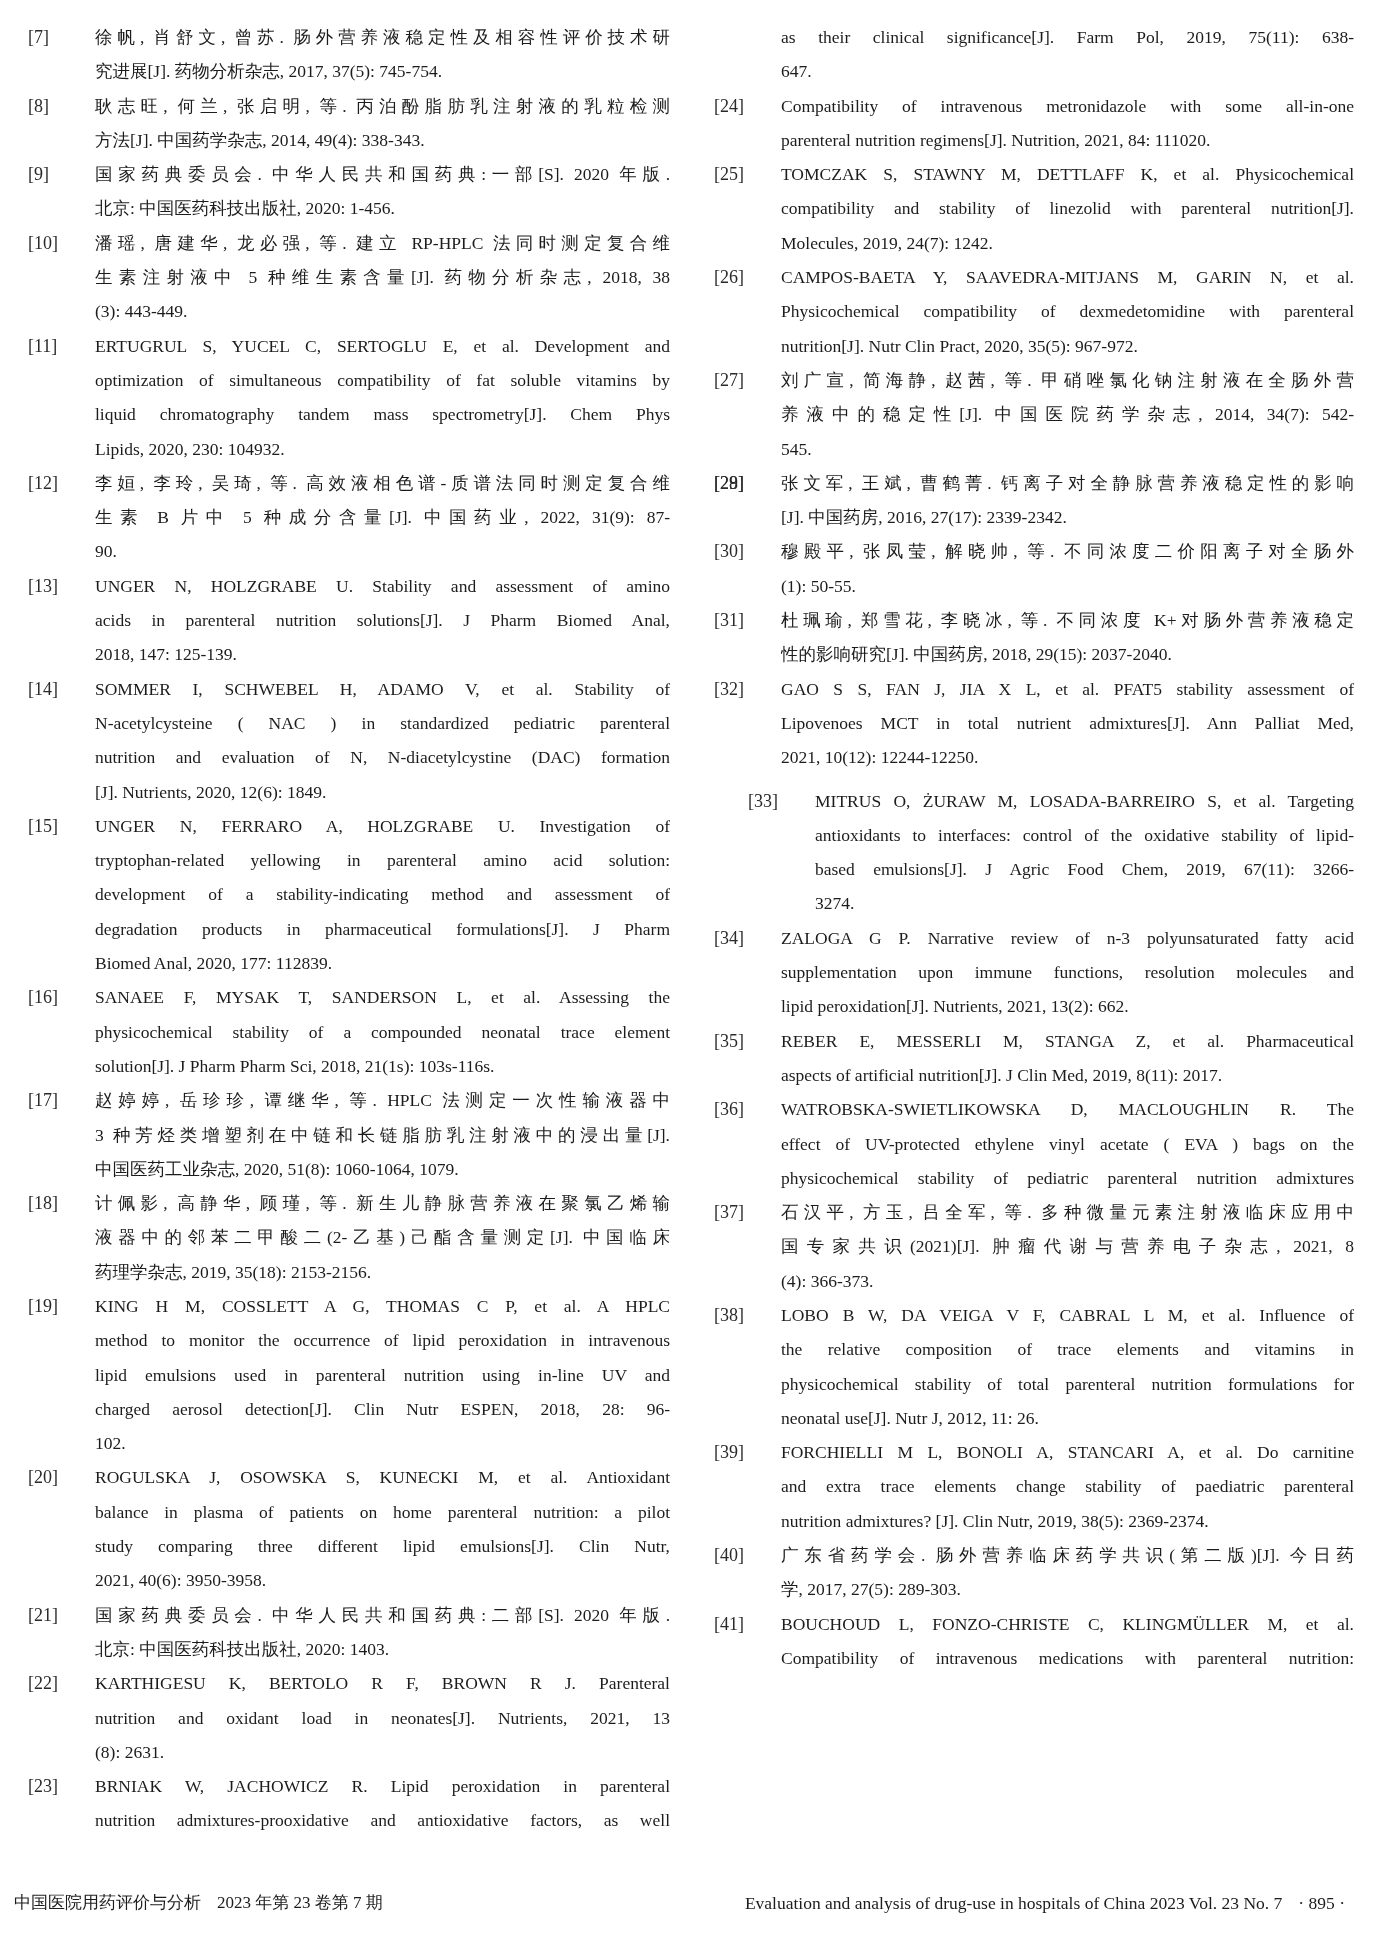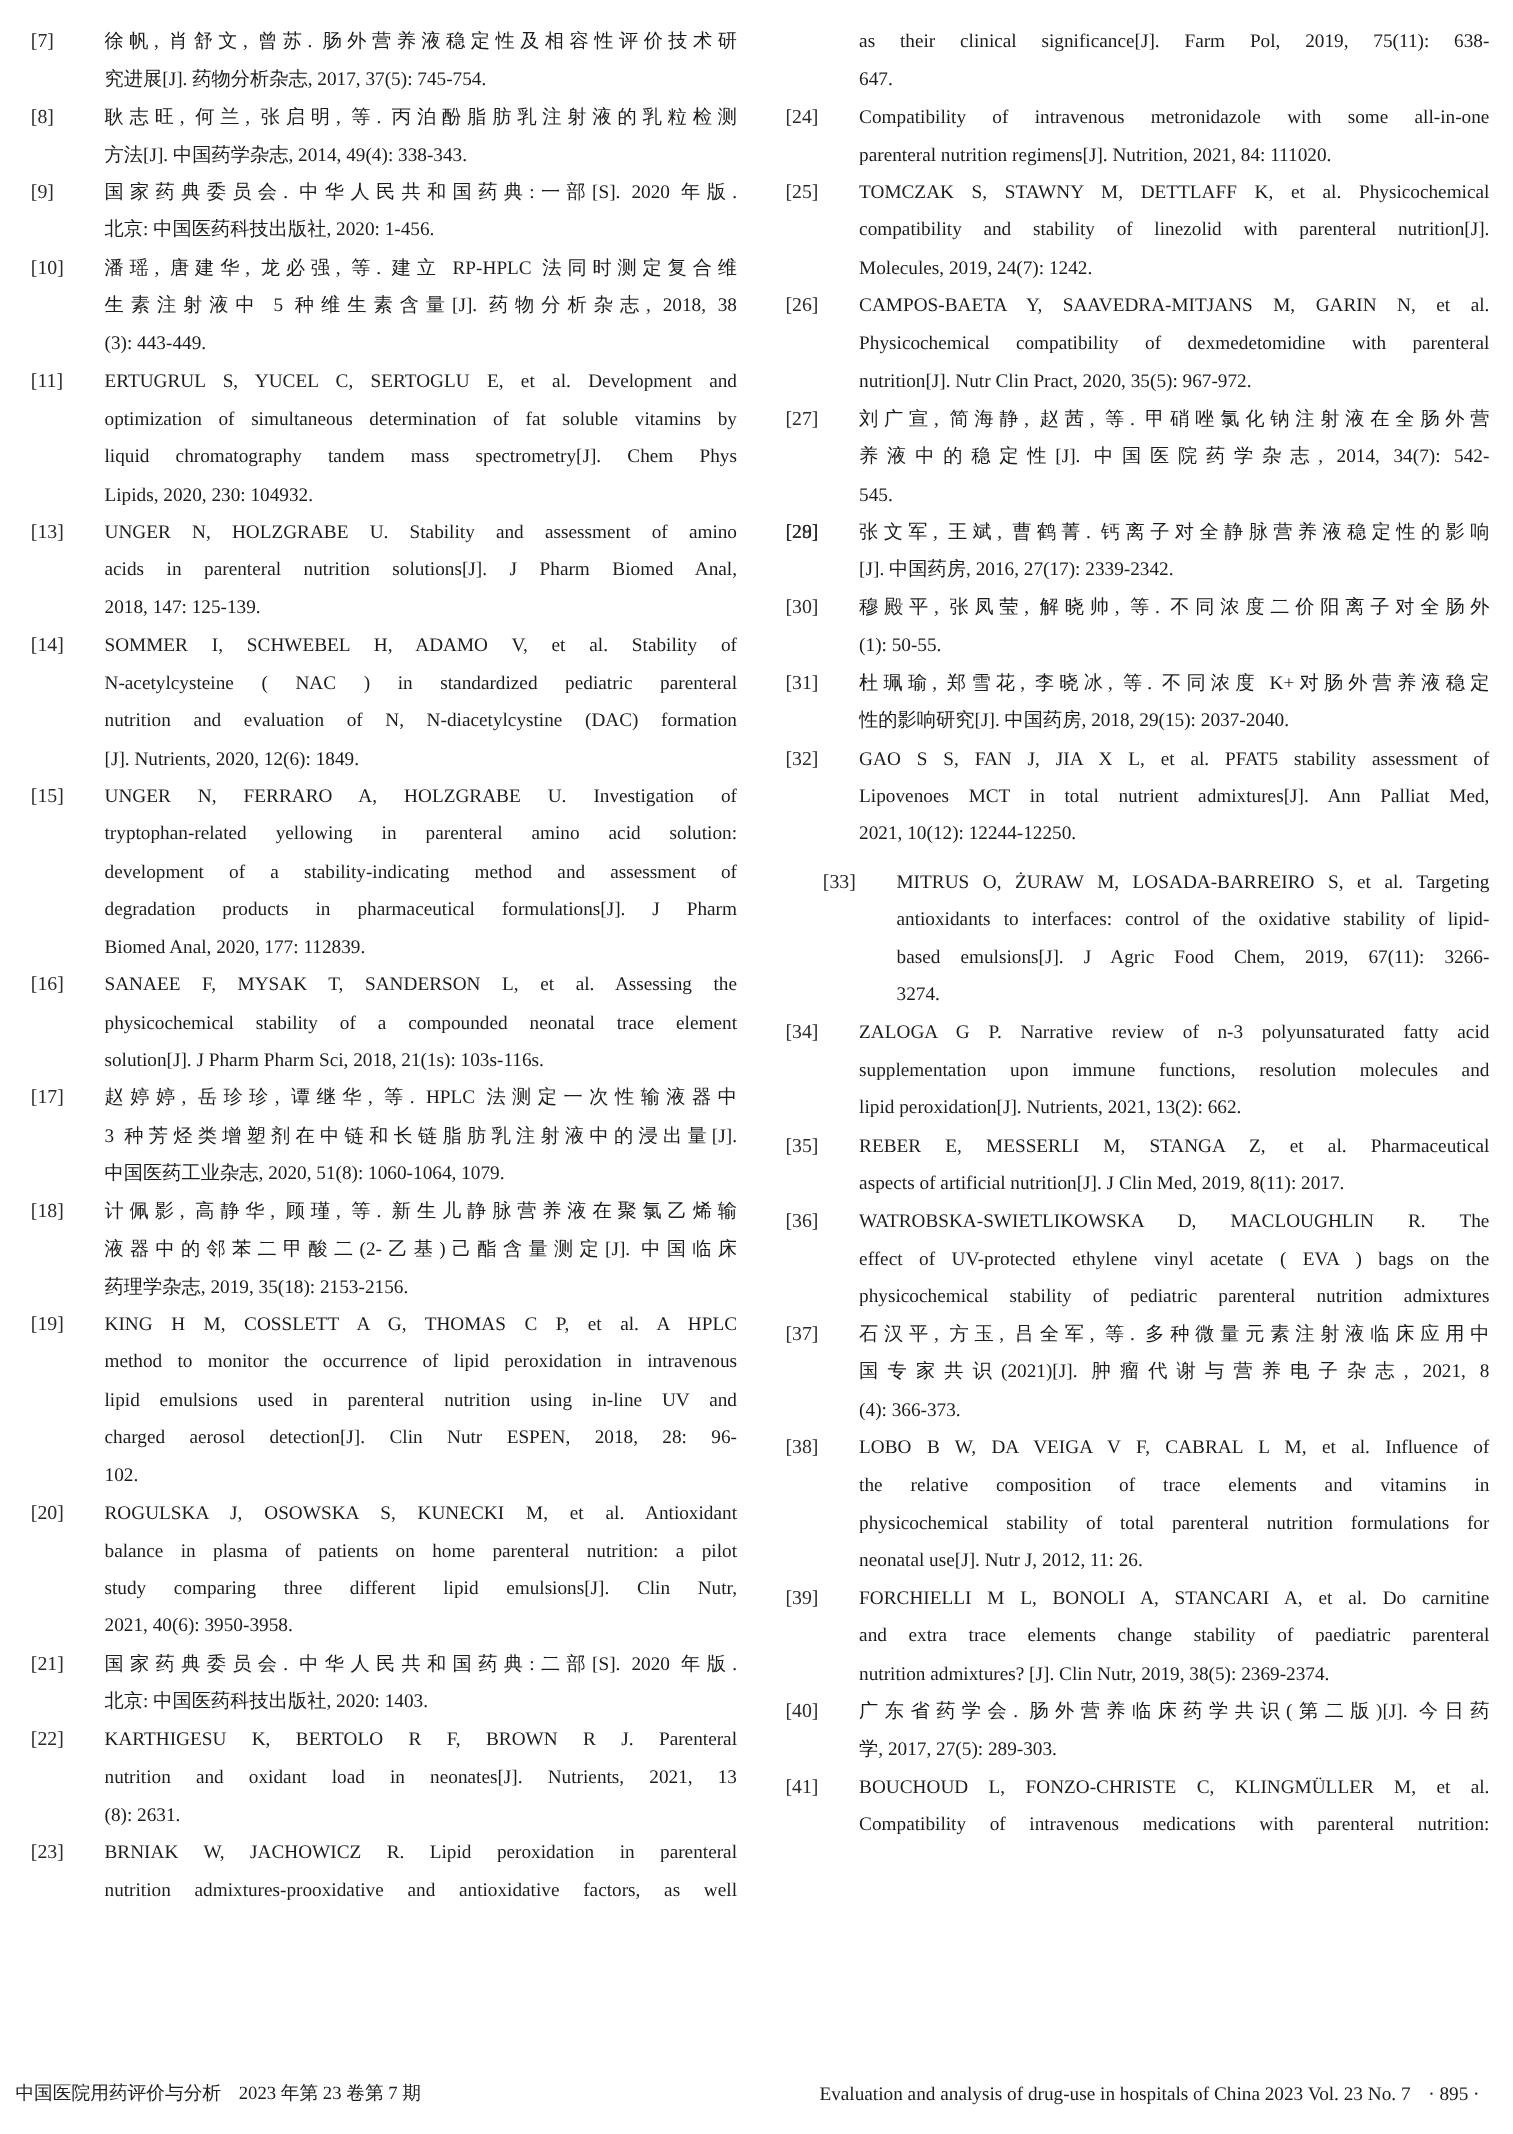--- a/index.html
+++ b/index.html
@@ -72,23 +72,31 @@
       <div class="ref-body">
         <span class="line">潘瑶, 唐建华, 龙必强, 等. 建立 RP-HPLC 法同时测定复合维</span>
         <span class="line">生素注射液中 5 种维生素含量[J]. 药物分析杂志, 2018, 38</span>
         <span class="line last">(3): 443-449.</span>
       </div>
     </div>
     <div class="ref">
       <span class="ref-num">[11]</span>
       <div class="ref-body">
         <span class="line">ERTUGRUL S, YUCEL C, SERTOGLU E, et al. Development and</span>
-        <span class="line">optimization of simultaneous determination of fat soluble vitamins by</span>
+        <span class="line">optimization of simultaneous compatibility of fat soluble vitamins by</span>
         <span class="line">liquid chromatography tandem mass spectrometry[J]. Chem Phys</span>
         <span class="line last">Lipids, 2020, 230: 104932.</span>
+      </div>
+    </div>
+    <div class="ref">
+      <span class="ref-num">[12]</span>
+      <div class="ref-body">
+        <span class="line">李姮, 李玲, 吴琦, 等. 高效液相色谱-质谱法同时测定复合维</span>
+        <span class="line">生素 B 片中 5 种成分含量[J]. 中国药业, 2022, 31(9): 87-</span>
+        <span class="line last">90.</span>
       </div>
     </div>
     <div class="ref">
       <span class="ref-num">[13]</span>
       <div class="ref-body">
         <span class="line">UNGER N, HOLZGRABE U. Stability and assessment of amino</span>
         <span class="line">acids in parenteral nutrition solutions[J]. J Pharm Biomed Anal,</span>
         <span class="line last">2018, 147: 125-139.</span>
       </div>
     </div>

